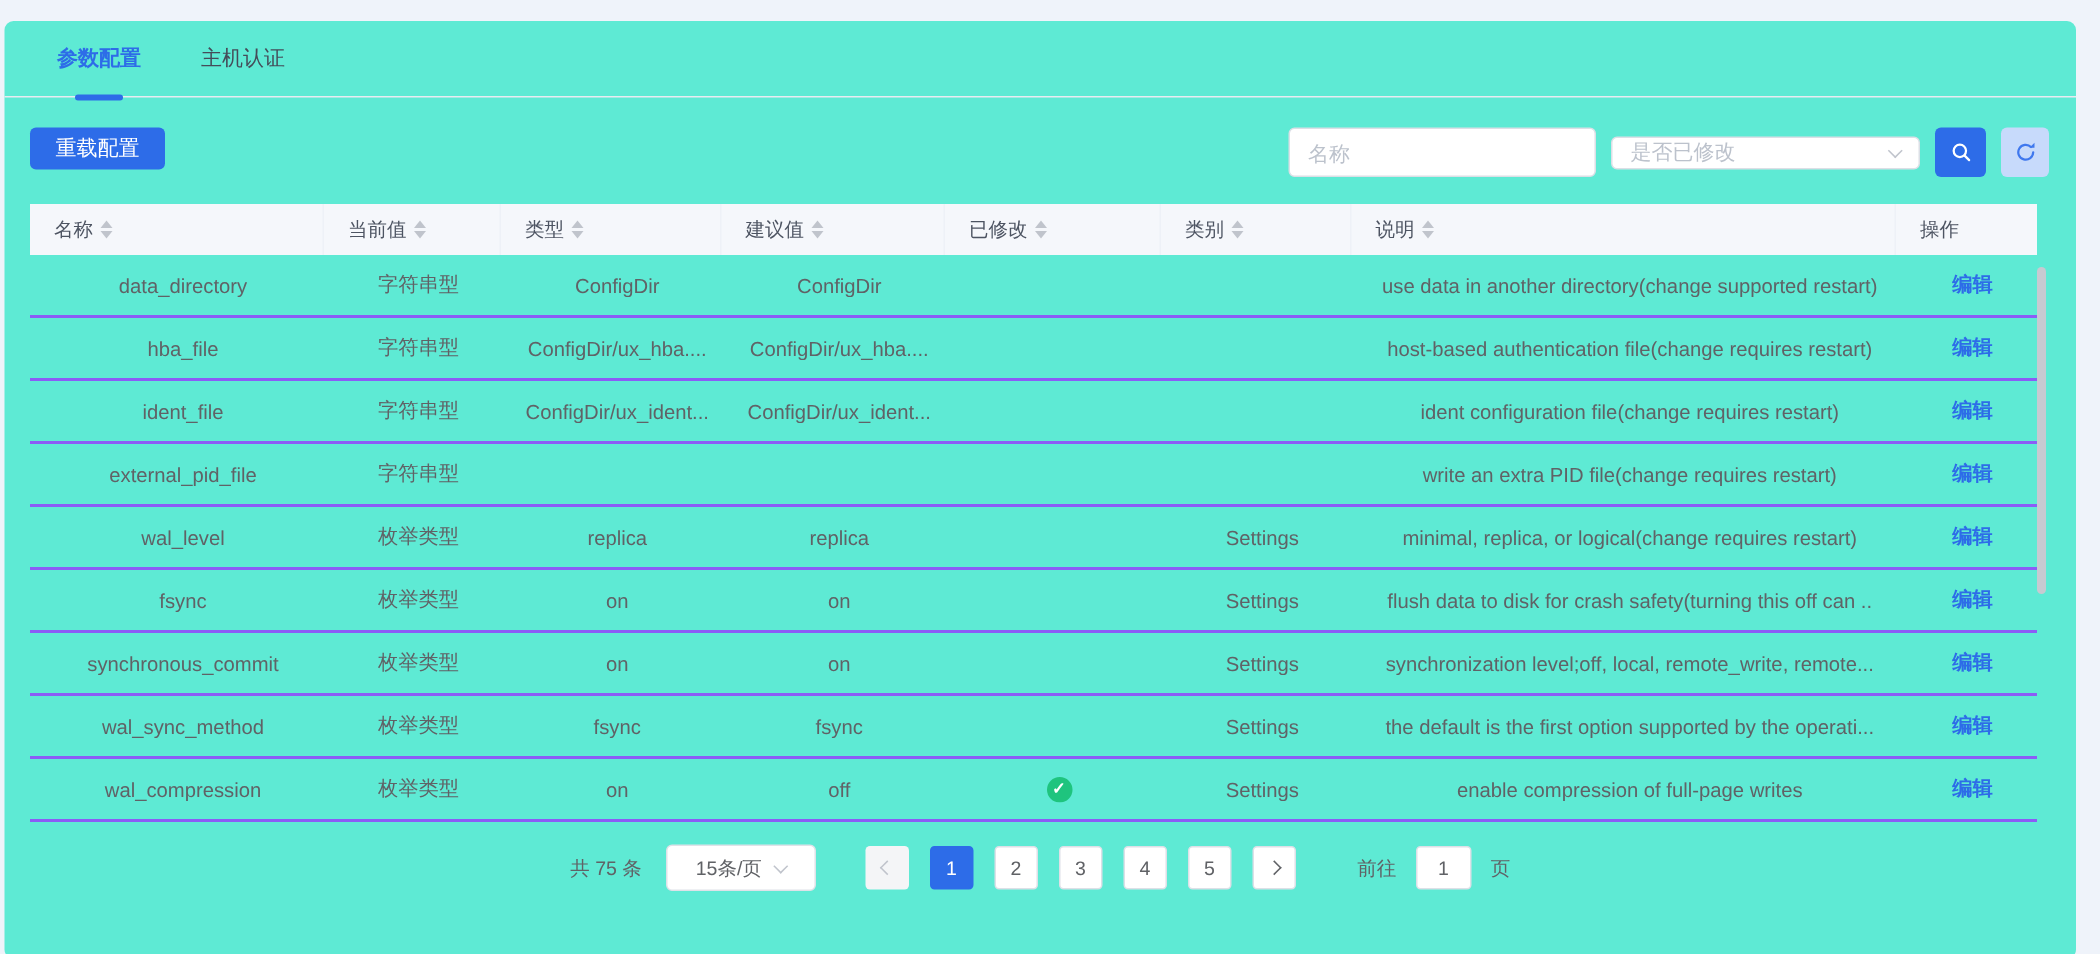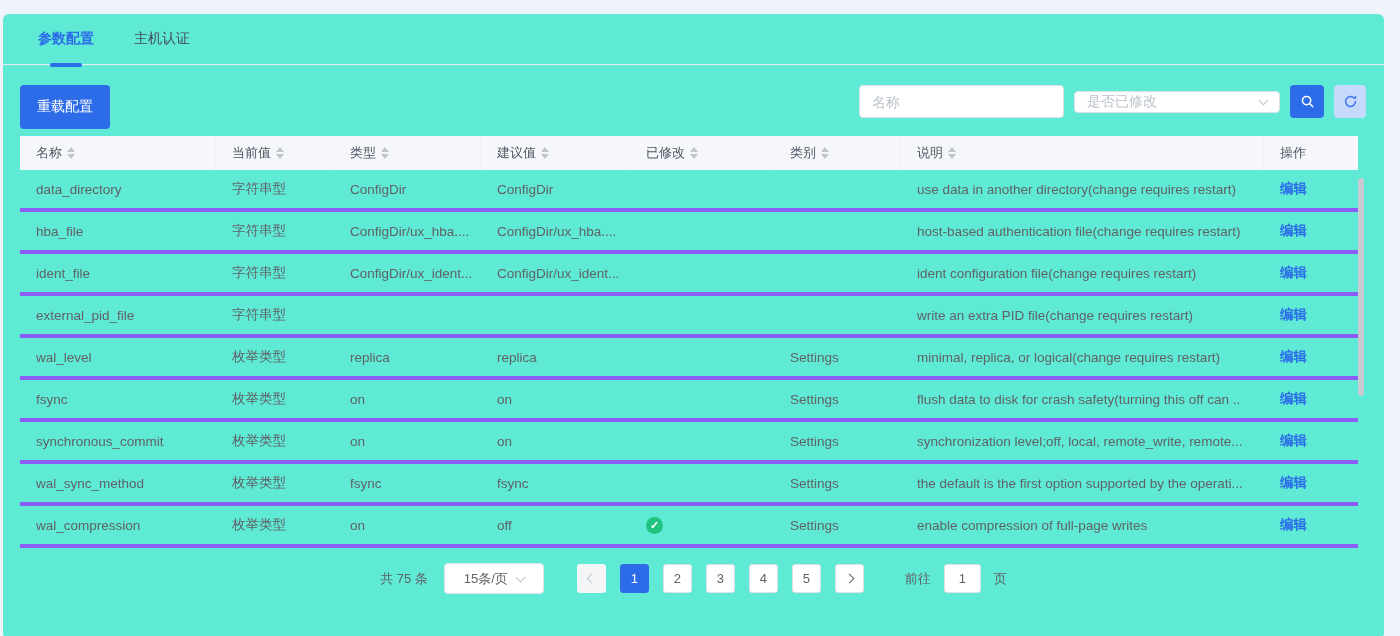--- a/index.html
+++ b/index.html
@@ -29,21 +29,21 @@
   .tab.active { color: #2d6ce8; font-weight: bold; }
   .tab .ink {
     position: absolute; bottom: -2px; left: 50%; transform: translateX(-50%);
     width: 32px; height: 4px; border-radius: 2px; background: #2d6ce8;
   }
 
   
   .toolbar { position: absolute; left: 17px; right: 18px; top: 71px; height: 33px; }
   .btn-primary {
     display: inline-flex; align-items: center; justify-content: center;
-    height: 44px; padding: 0 17px; background: #2d6ce8; color: #fff;
+    height: 28px; padding: 0 17px; background: #2d6ce8; color: #fff;
     font-size: 14px; border: none; border-radius: 4px; cursor: pointer;
     font-family: inherit;
   }
   .filters {
     position: absolute; right: 0; top: 0;
     display: flex; align-items: center; gap: 10px;
   }
   .text-input {
     width: 205px; height: 33px; border: 1px solid #dcdfe6; border-radius: 4px;
     padding: 0 12px; font-size: 14px; color: #606266; outline: none;
@@ -82,21 +82,21 @@
     height: 34px; display: flex; align-items: center;
     padding: 0 8px 0 16px; font-size: 13px; color: #4d5462;
     border-right: 1px solid #eef1f7; white-space: nowrap; overflow: hidden;
   }
   .th:last-child { border-right: none; }
   .carets { display: inline-flex; flex-direction: column; margin-left: 5px; gap: 2px; }
   .caret { width: 0; height: 0; border-left: 4px solid transparent; border-right: 4px solid transparent; cursor: pointer; }
   .caret.up   { border-bottom: 5px solid #c0c4cc; }
   .caret.down { border-top: 5px solid #c0c4cc; }
 
-  .tr { height: 42px; align-items: center; border-bottom: 4px solid #8b5cf6; }
+  .tr { height: 42px; align-items: center; border-bottom: 2px solid #8b5cf6; text-align: center; }
   .td {
     padding: 0 8px 0 16px; font-size: 13.5px; color: #606266;
     white-space: nowrap; overflow: hidden; text-overflow: clip;
   }
   .edit-link { color: #2d6ce8; cursor: pointer; font-weight: bold; }
   .check-circle {
     width: 17px; height: 17px; border-radius: 50%; background: #1fc47e;
     color: #fff; display: inline-flex; align-items: center; justify-content: center;
     font-size: 11px; font-weight: bold; line-height: 1;
   }
@@ -234,21 +234,21 @@
         </div>
       </div>
     <div>
         <div class="tr grid-cols">
           <div class="td">data_directory</div>
           <div class="td">字符串型</div>
           <div class="td">ConfigDir</div>
           <div class="td">ConfigDir</div>
           <div class="td"></div>
           <div class="td"></div>
-          <div class="td">use data in another directory(change requires restart)</div>
+          <div class="td">use data in another directory(change supported restart)</div>
           <div class="td"><span class="edit-link">编辑</span></div>
         </div>
         <div class="tr grid-cols">
           <div class="td">hba_file</div>
           <div class="td">字符串型</div>
           <div class="td">ConfigDir/ux_hba....</div>
           <div class="td">ConfigDir/ux_hba....</div>
           <div class="td"></div>
           <div class="td"></div>
           <div class="td">host-based authentication file(change requires restart)</div>

